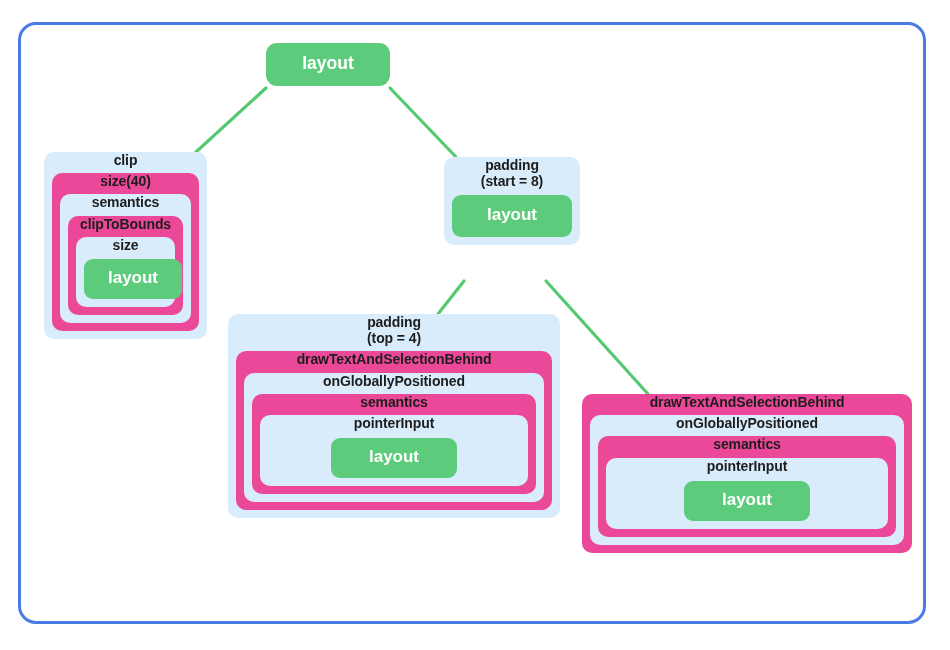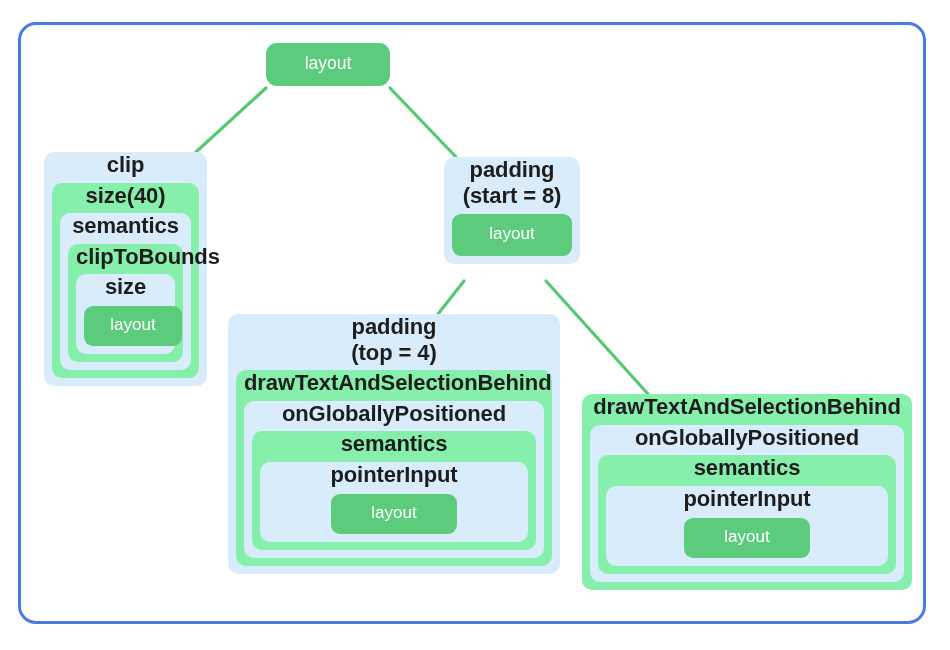--- a/index.html
+++ b/index.html
@@ -52,38 +52,38 @@
     box-sizing: border-box;
   }
 
   .box {
     border-radius: 10px;
     box-sizing: border-box;
     padding: 7px 10px 8px 10px;
     text-align: center;
   }
   .box.shade-a { background: #d9ecfb; }
-  .box.shade-b { background: #86efac; }
+  .box.shade-b { background: #ec4899; }
 
   .box-label {
-    font-size: 22px;
+    font-size: 14px;
     font-weight: bold;
     color: #1d1d1d;
     line-height: 1.16;
     letter-spacing: -0.1px;
     white-space: pre-line;
     padding-bottom: 5px;
   }
 
   .green {
     background: #5ccc7c;
     border-radius: 9px;
     color: #ffffff;
     font-size: 17px;
-    font-weight: normal;
+    font-weight: bold;
     text-align: center;
     padding: 9px 22px 11px 22px;
     box-sizing: border-box;
     display: block;
   }
 
   
   .node-root {
     left: 266px;
     top: 43px;

